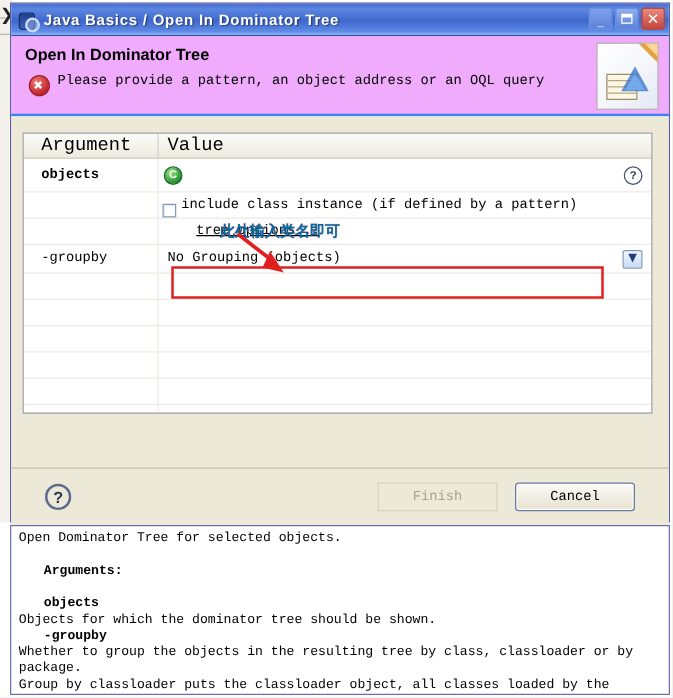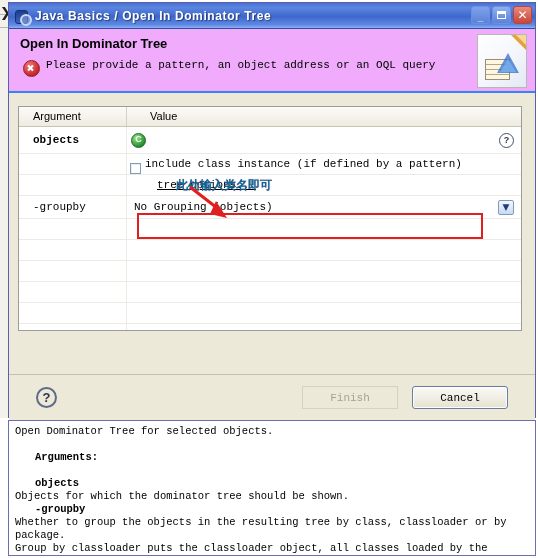--- a/index.html
+++ b/index.html
@@ -132,21 +132,21 @@
 
   
   .tbl{
     position:absolute;left:9px;top:13px;width:504px;height:225px;
     background:#fff;border:1px solid #9c9c9c;box-sizing:border-box;overflow:hidden;
   }
   .tbl-head{
     display:flex;height:19px;
     background:linear-gradient(to bottom,#fbfbf7,#eeebe0);
     border-bottom:1px solid #c8c4b4;
-    font-family:Liberation Sans, sans-serif;font-size:11px;gap:16px;
+    font-family:Liberation Mono, monospace;font-size:15px;
   }
   .th-arg{width:108px;padding-left:14px;line-height:19px;border-right:1px solid #d4d0c2;box-sizing:border-box;}
   .th-val{flex:1;padding-left:7px;line-height:19px;box-sizing:border-box;}
   .tbl-body{position:relative;}
   .row{display:flex;min-height:20px;border-bottom:1px solid #eceae3;}
   .cell-arg{
     width:108px;padding-left:14px;box-sizing:border-box;
     border-right:1px solid #eceae3;
     font-family:"Liberation Mono","DejaVu Sans Mono",monospace;font-size:11px;
     line-height:20px;white-space:nowrap;

